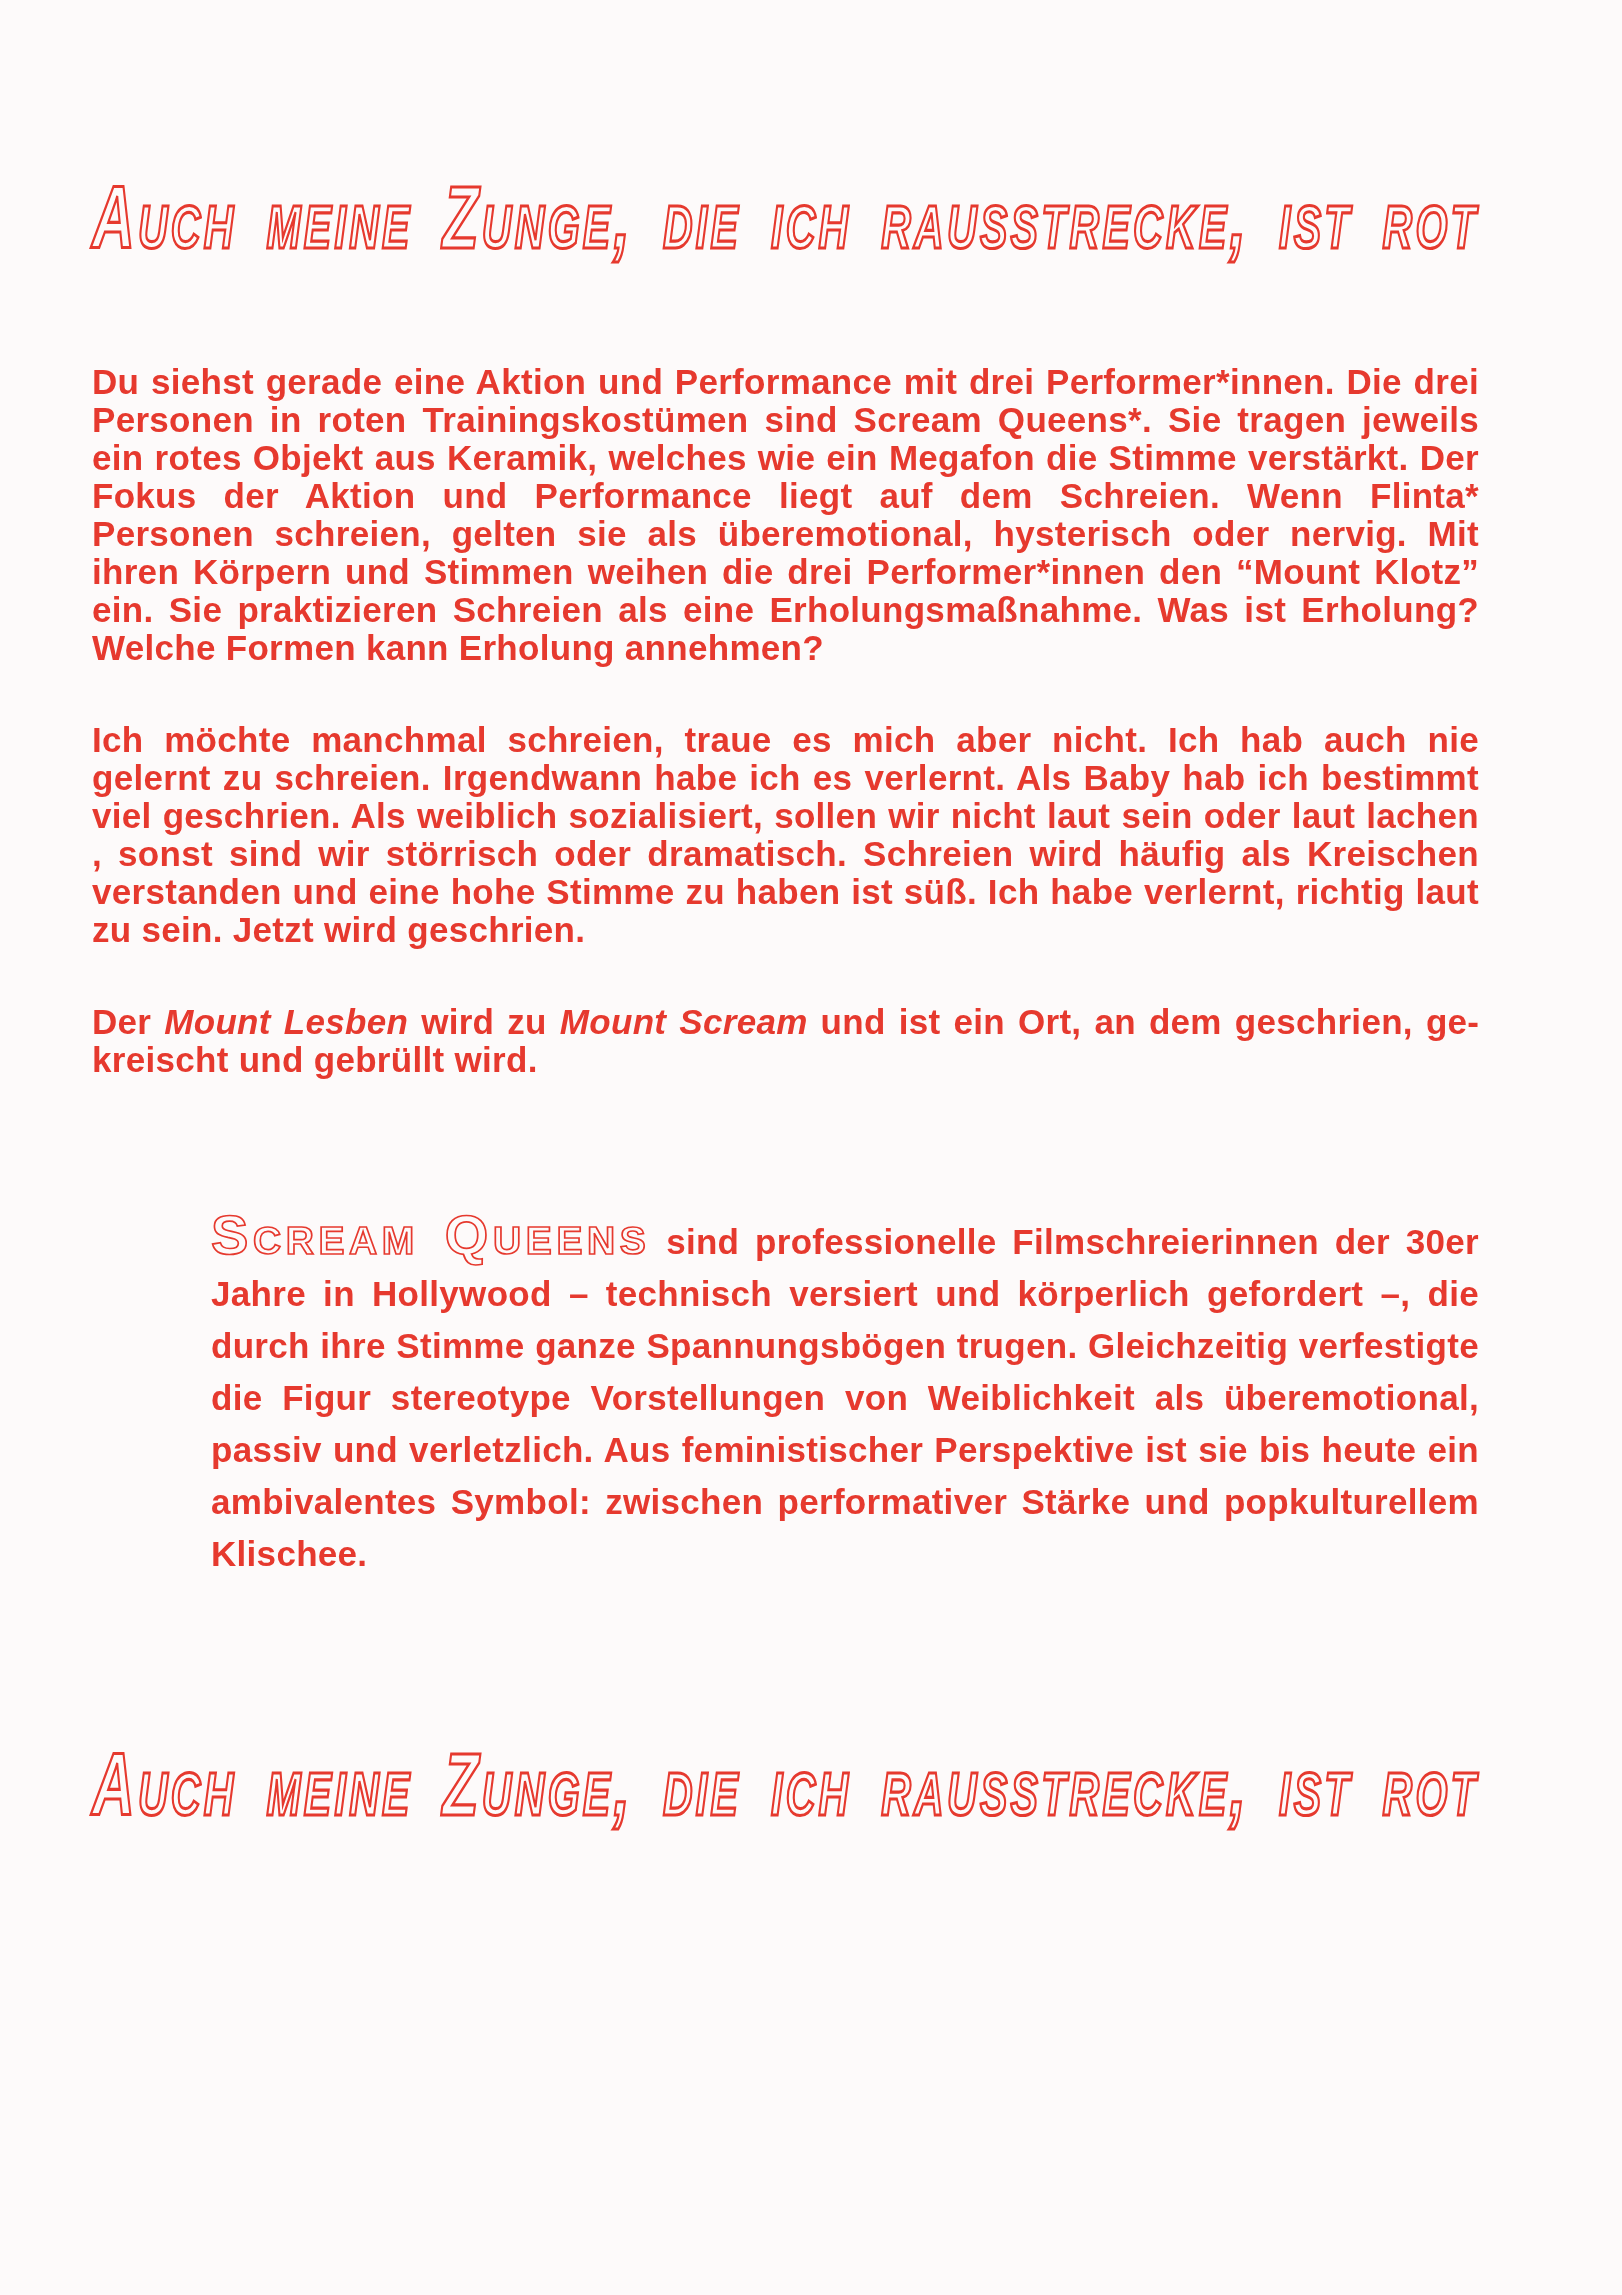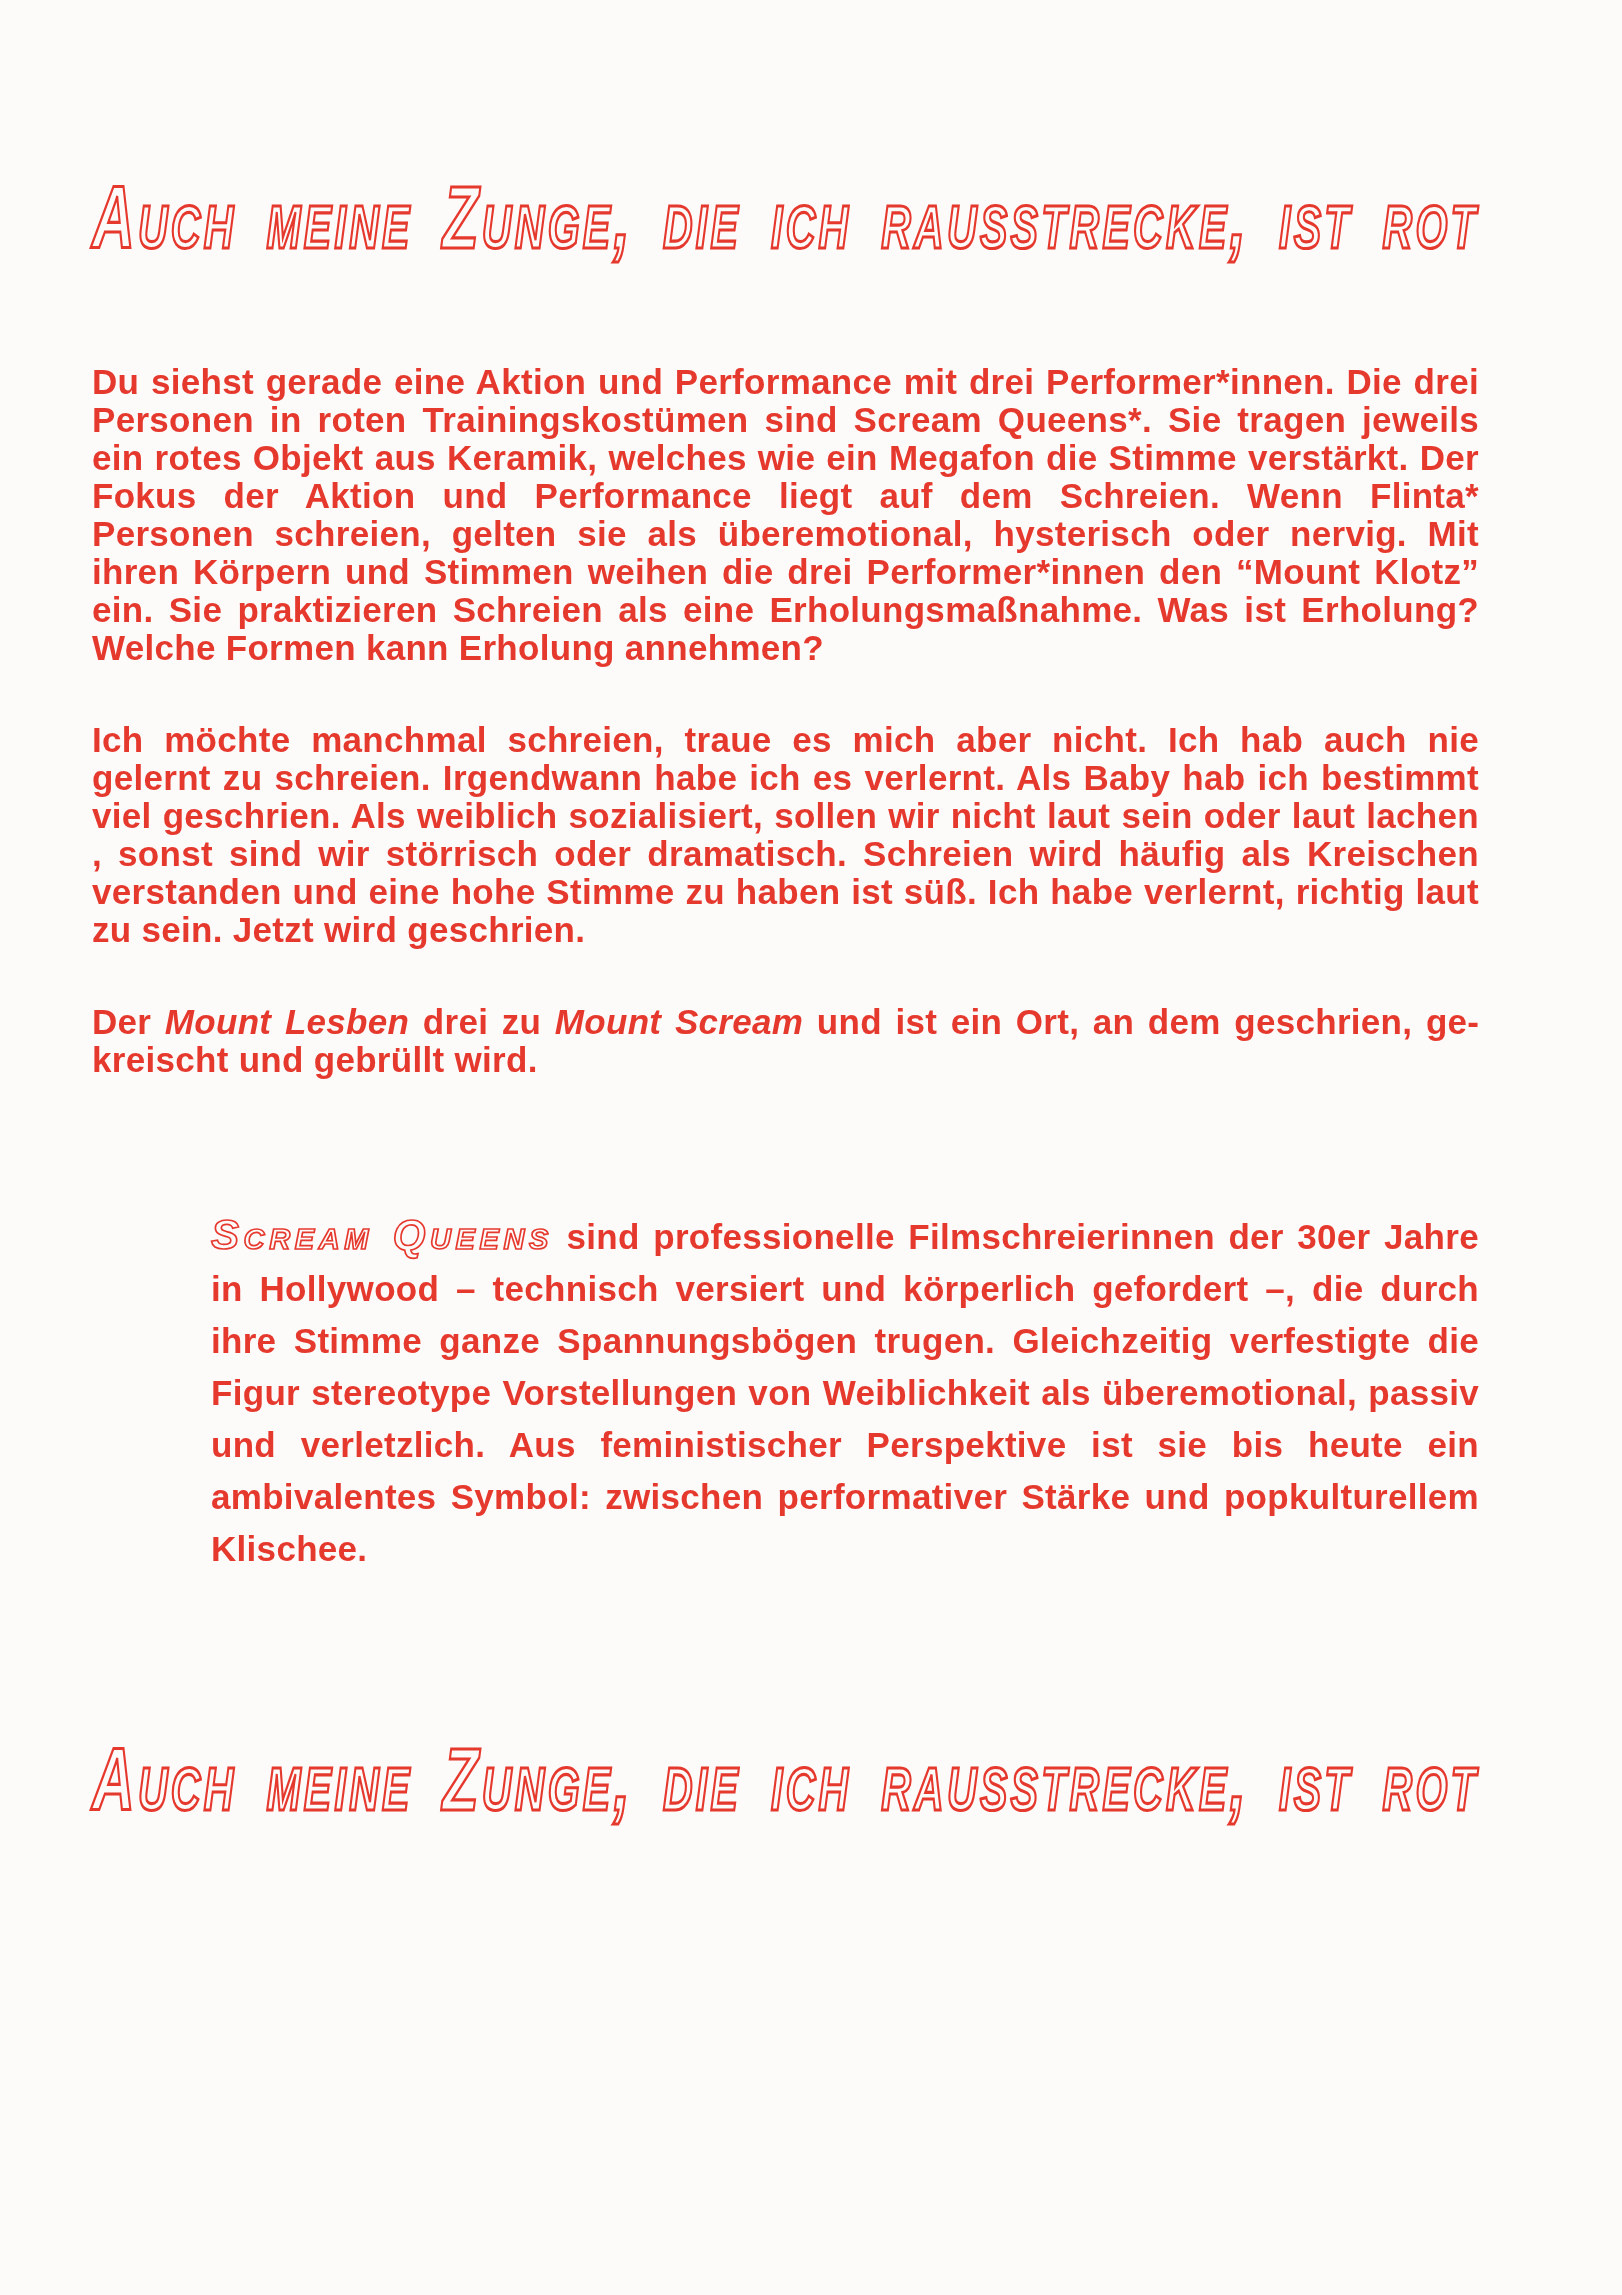--- a/index.html
+++ b/index.html
@@ -56,26 +56,25 @@
   
   .footnotes{margin-top:130px;}
   .footnote{
     margin-left:119px;
     line-height:52px;
   }
   .footnote.first{margin-bottom:44px;}
   .footnote.last{margin-bottom:0;}
   .deco-inline{
     font-variant:small-caps;
-    font-size:42px;
+    font-size:56px;
     letter-spacing:4.6px;
     color:transparent;
     -webkit-text-stroke:1.7px var(--red);
     white-space:nowrap;
-    font-style:italic;
   }
   .deco-inline.flinta{
     font-variant:normal;
     font-style:italic;
     font-size:38px;
     letter-spacing:2.6px;
   }
   .asterisk{color:var(--red);}
 </style>
 </head>
@@ -93,21 +92,21 @@
     <span class="deco-word">ist</span>
     <span class="deco-word">rot</span>
   </header>
 
   <main>
 
     <p class="para">Du siehst gerade eine Aktion und Performance mit drei Performer*innen. Die drei Personen in roten Trainingskostümen sind Scream Queens*. Sie tragen jeweils ein rotes Objekt aus Keramik, welches wie ein Megafon die Stimme verstärkt. Der Fokus der Aktion und Performance liegt auf dem Schreien. Wenn Flinta* Personen schreien, gelten sie als überemotional, hysterisch oder nervig. Mit ihren Körpern und Stimmen weihen die drei Performer*innen den “Mount Klotz” ein. Sie praktizieren Schreien als eine Erholungsmaßnahme. Was ist Er­holung? Welche Formen kann Erholung annehmen?</p>
 
     <p class="para">Ich möchte manchmal schreien, traue es mich aber nicht. Ich hab auch nie gelernt zu schreien. Irgendwann habe ich es verlernt. Als Baby hab ich be­stimmt viel geschrien. Als weiblich sozialisiert, sollen wir nicht laut sein oder laut lachen , sonst sind wir störrisch oder dramatisch. Schreien wird häufig als Kreischen verstanden und eine hohe Stimme zu haben ist süß. Ich habe ver­lernt, richtig laut zu sein. Jetzt wird geschrien.</p>
 
-    <p class="para tight"><span>Der </span><em>Mount Lesben</em><span> drei zu </span><em>Mount Scream</em><span> und ist ein Ort, an dem geschrien, ge­kreischt und gebrüllt wird.</span></p>
+    <p class="para tight"><span>Der </span><em>Mount Lesben</em><span> wird zu </span><em>Mount Scream</em><span> und ist ein Ort, an dem geschrien, ge­kreischt und gebrüllt wird.</span></p>
 
     <section class="footnotes">
 
       <p class="para footnote first"><span class="deco-inline">Scream Queens</span><span> sind professionelle Filmschreierinnen der 30er Jahre in Hollywood – technisch versiert und körperlich gefordert –, die durch ihre Stimme ganze Spannungsbögen trugen. Gleichzeitig verfestigte die Figur stereotype Vorstellungen von Weiblichkeit als überemotional, passiv und verletzlich. Aus feministischer Perspektive ist sie bis heute ein ambivalentes Symbol: zwischen performativer Stärke und popkulturellem Klischee.</span></p>
 
 
     </section>
 
   </main>
 

